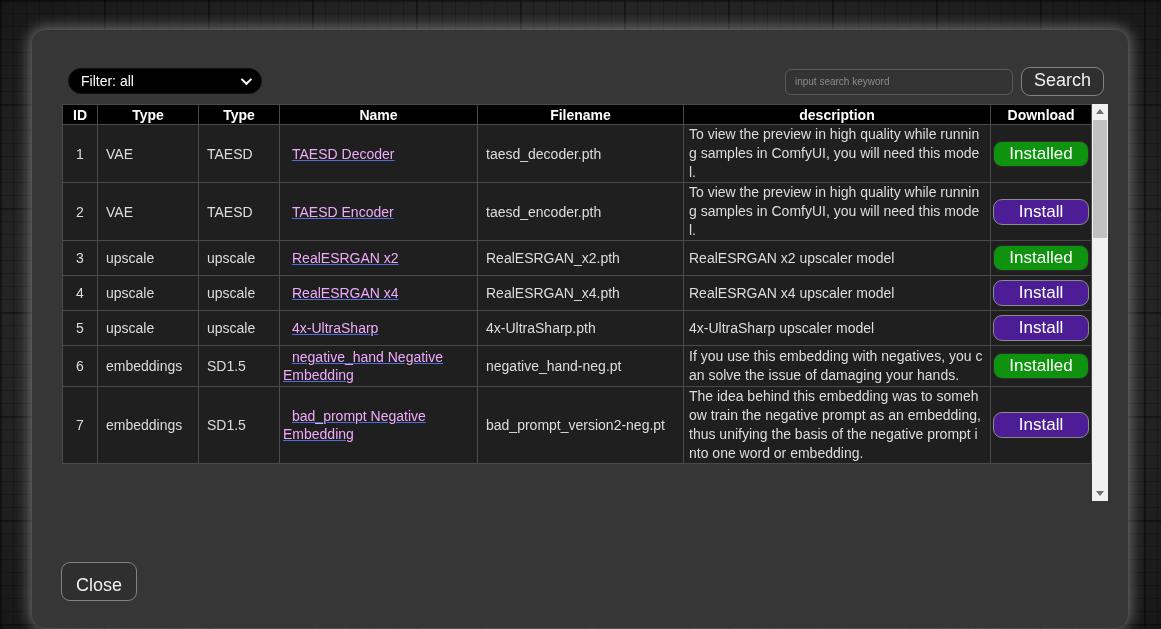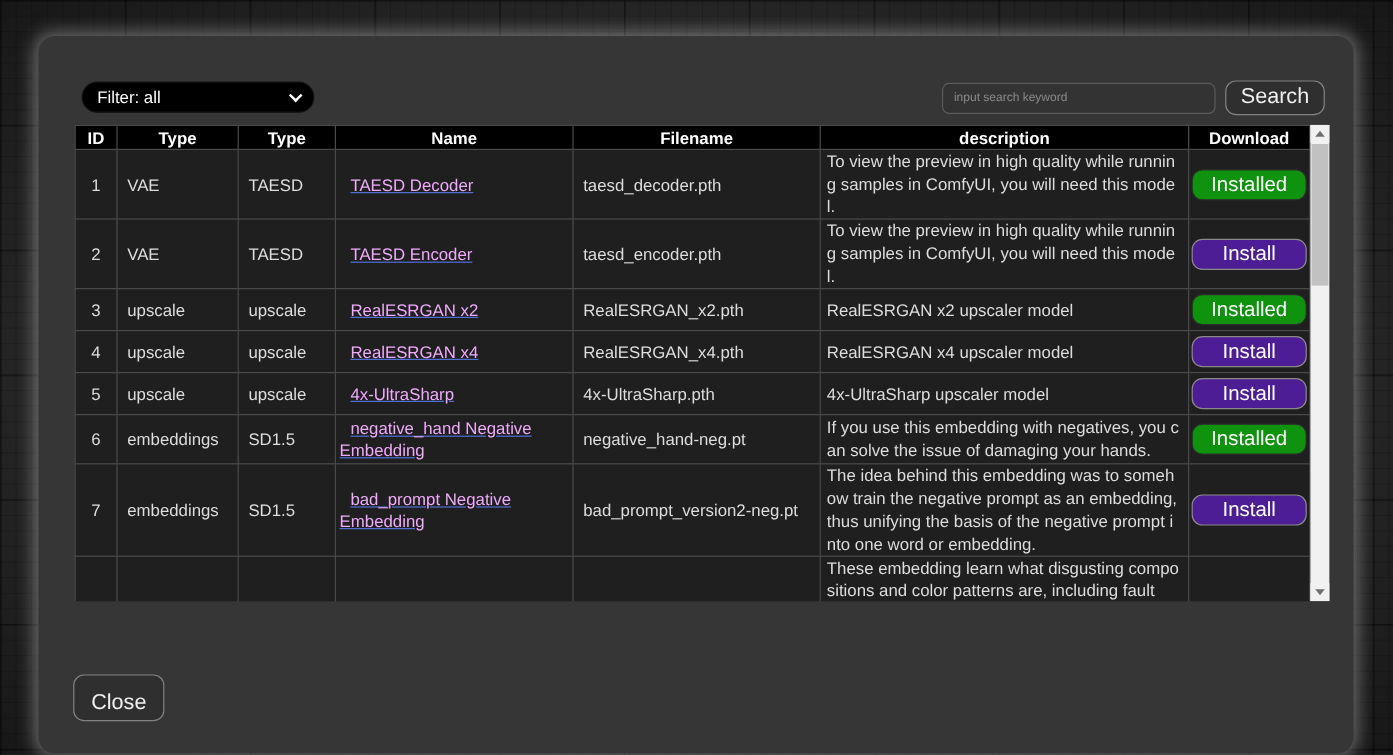--- a/index.html
+++ b/index.html
@@ -181,29 +181,20 @@
         </tr>
         <tr class="h73">
           <td class="id">7</td>
           <td class="type">embeddings</td>
           <td class="base">SD1.5</td>
           <td class="name"><span class="link">bad_prompt Negative Embedding</span></td>
           <td class="file">bad_prompt_version2-neg.pt</td>
           <td class="desc">The idea behind this embedding was to somehow train the negative prompt as an embedding, thus unifying the basis of the negative prompt into one word or embedding.</td>
           <td class="dl"><button class="dl-btn" data-state="install">Install</button></td>
         </tr>
-        <tr class="h60 partial">
-          <td class="id"></td>
-          <td class="type"></td>
-          <td class="base"></td>
-          <td class="name"><span class="link"></span></td>
-          <td class="file"></td>
-          <td class="desc">These embedding learn what disgusting compositions and color patterns are, including fault</td>
-          <td class="dl"></td>
-        </tr>
       </tbody>
     </table>
 
     <div class="sb">
       <div class="sb-btn sb-up">
           <span class="sb-arrow"></span>
         </div>
       <div class="sb-thumb"></div>
       <div class="sb-btn sb-down">
           <span class="sb-arrow"></span>

